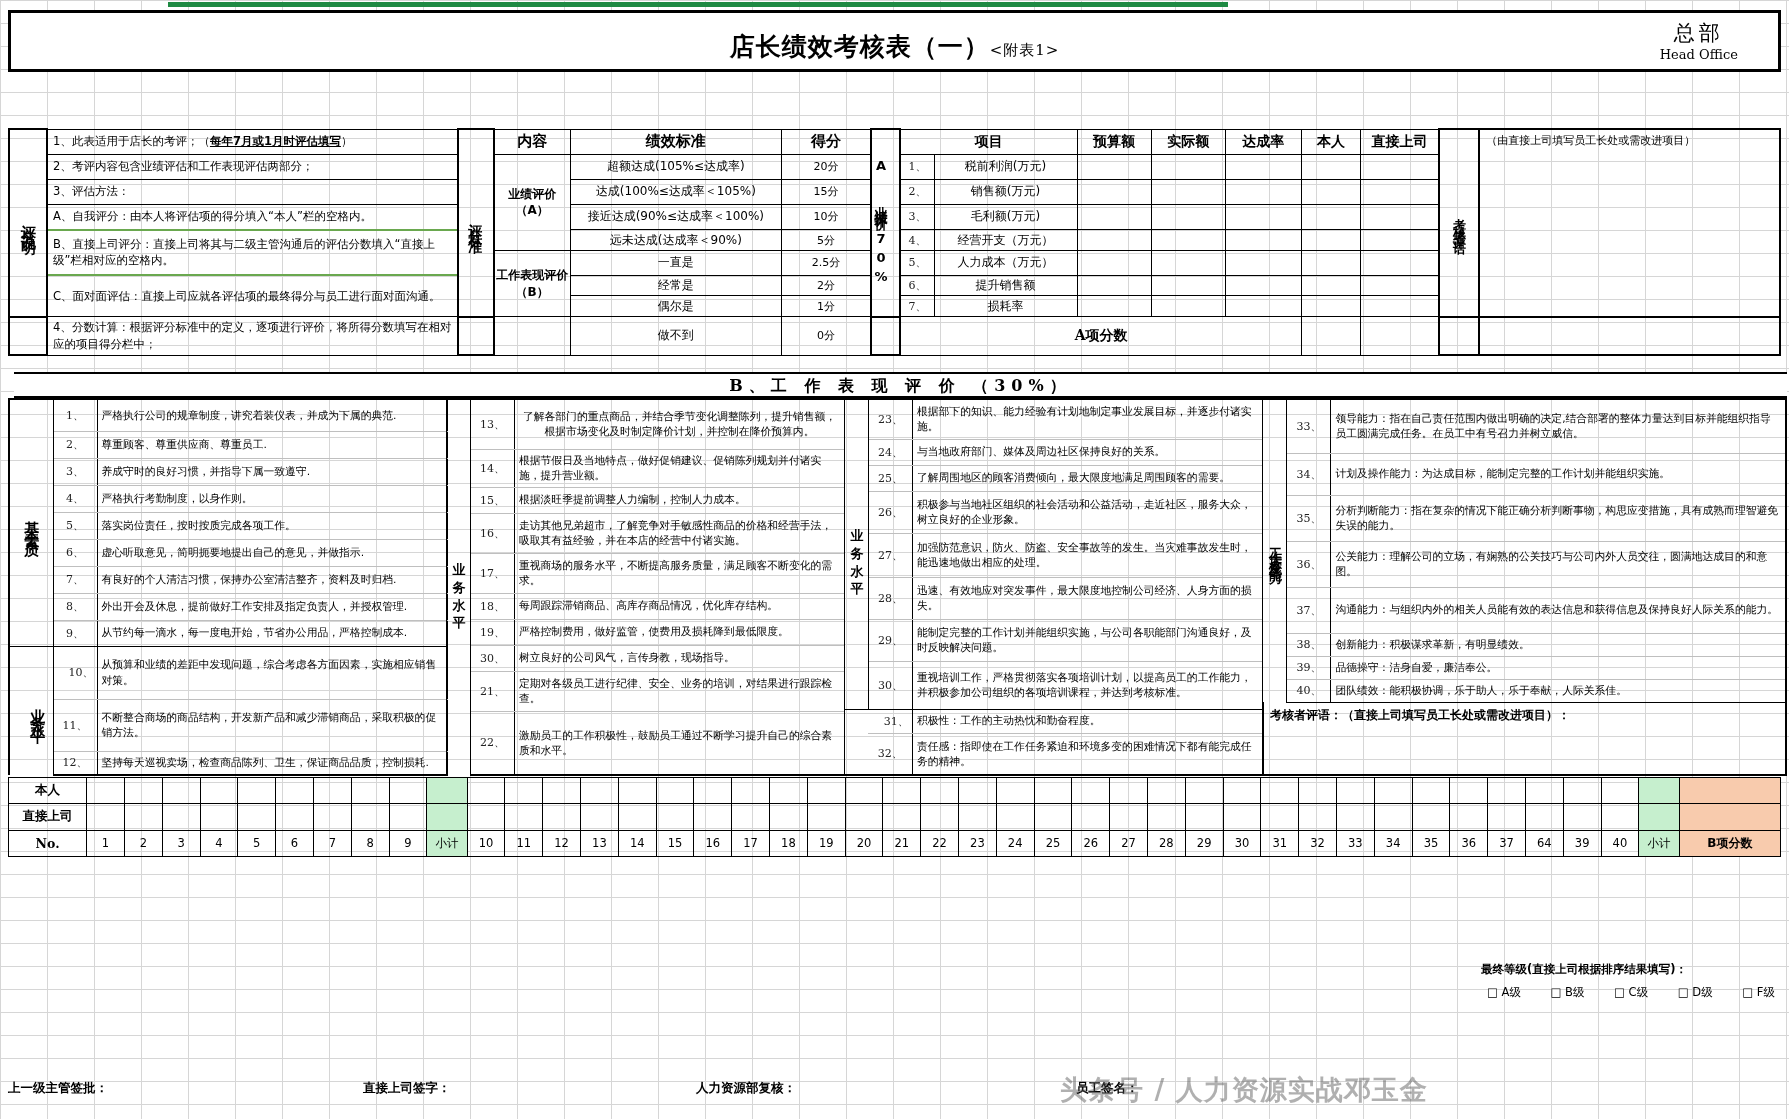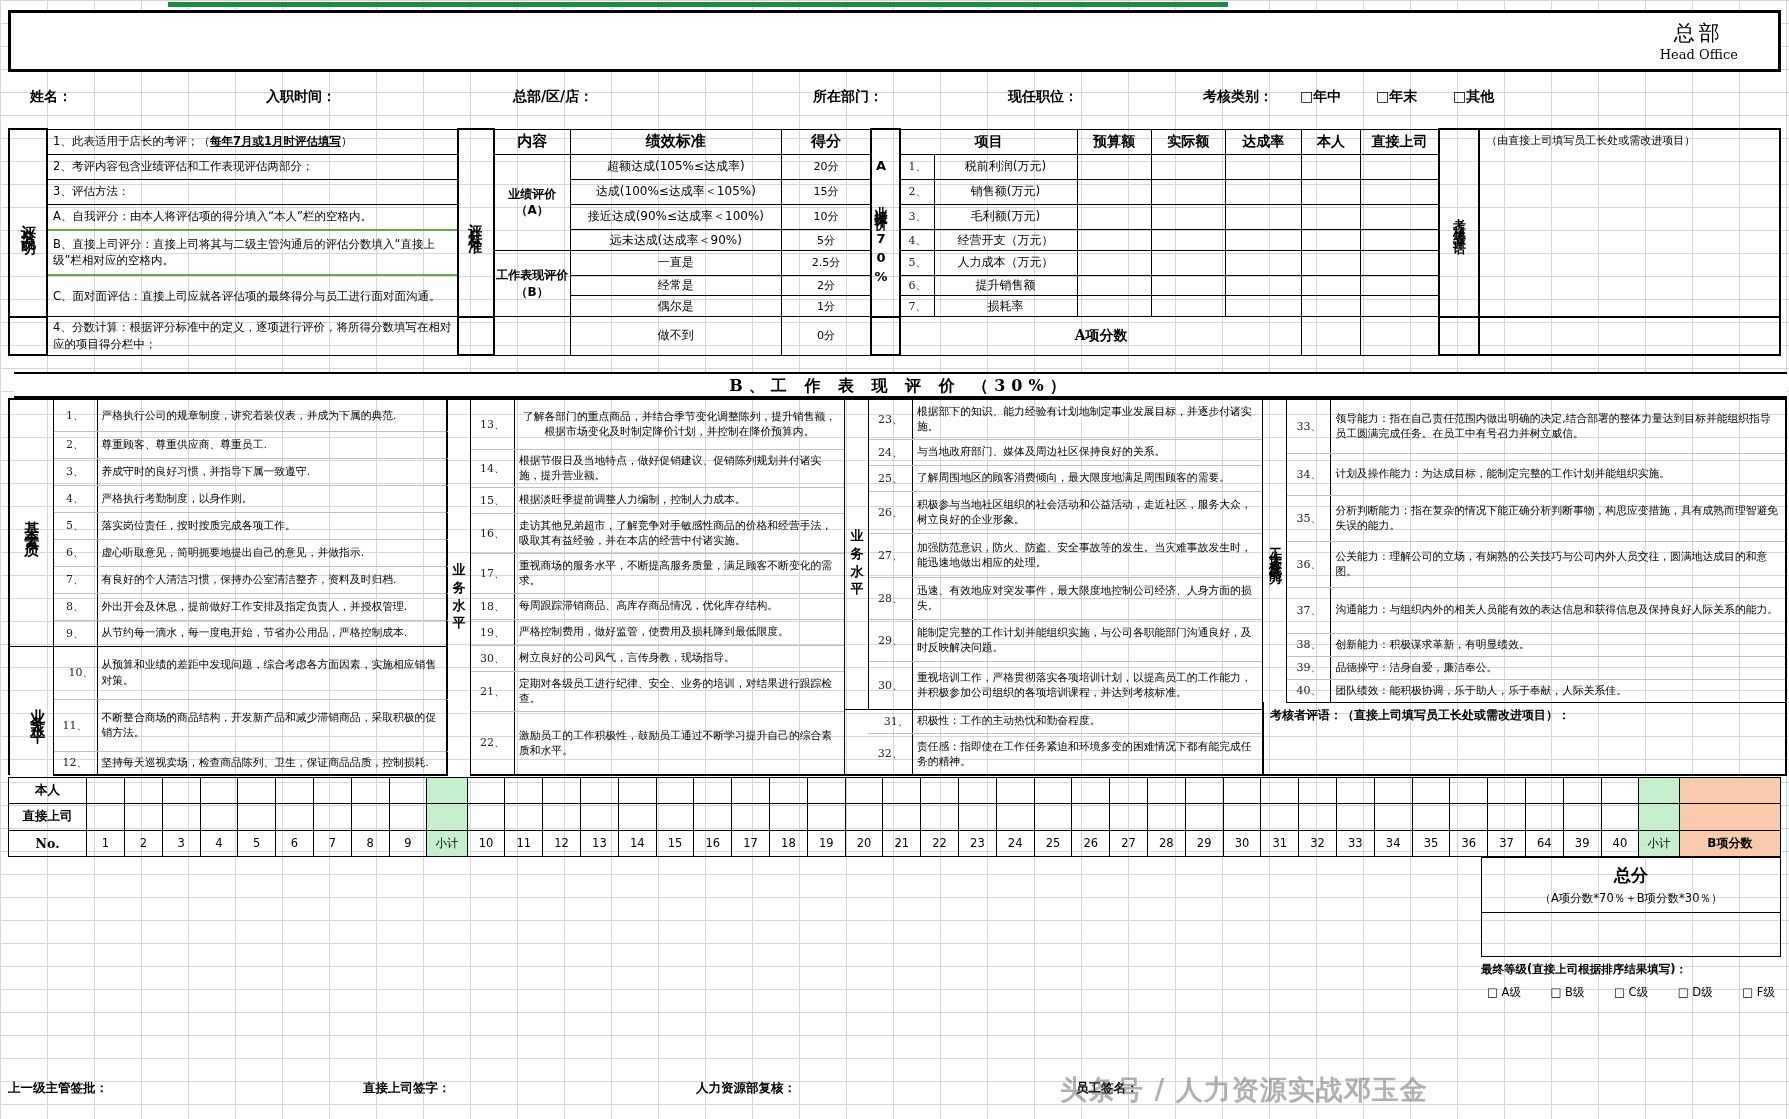--- a/index.html
+++ b/index.html
@@ -154,37 +154,29 @@
 </head>
 <body>
 
 <div class="sheet-grid"></div>
 
 <div class="page">
 
   <div id="top-green"></div>
 
   <div id="header-box">
+    <div id="doc-title">
+      <span>店长绩效考核表（一）</span><span class="sub">&lt;附表1&gt;</span>
+    </div>
     <div id="head-office">
       <div class="cn">总部</div>
       <div class="en">Head Office</div>
     </div>
   </div>
 
-  <div id="ident">
-    <span style="left:22px">姓名：</span>
-    <span style="left:258px">入职时间：</span>
-    <span style="left:505px">总部/区/店：</span>
-    <span style="left:805px">所在部门：</span>
-    <span style="left:1000px">现任职位：</span>
-    <span style="left:1195px">考核类别：</span>
-    <span class="chk" style="left:1292px">□年中</span>
-    <span class="chk" style="left:1368px">□年末</span>
-    <span class="chk" style="left:1445px">□其他</span>
-  </div>
 
   <div id="sec-a">
     <table>
       <colgroup>
         <col style="width:36px">
           <col style="width:388px">
         <col style="width:34px">
           <col style="width:72px">
           <col style="width:200px">
           <col style="width:84px">
@@ -756,25 +748,20 @@
         <td class="bd nocell">64</td>
         <td class="bd nocell">39</td>
         <td class="bd nocell">40</td>
         <td class="bd nocell sub-g">小计</td>
         <td class="bd b-item">B项分数</td>
       </tr>
     </tbody>
       </table>
   </div>
 
-  <div id="totals">
-    <div class="t1">总分</div>
-    <div class="t2">（A项分数*70％＋B项分数*30％）</div>
-    <div class="divider"></div>
-  </div>
   <div id="grade-line">最终等级(直接上司根据排序结果填写)：</div>
   <div id="grade-opts">
     <span>□ A级</span>
     <span>□ B级</span>
     <span>□ C级</span>
     <span>□ D级</span>
     <span>□ F级</span>
   </div>
 
   <div id="signs">

